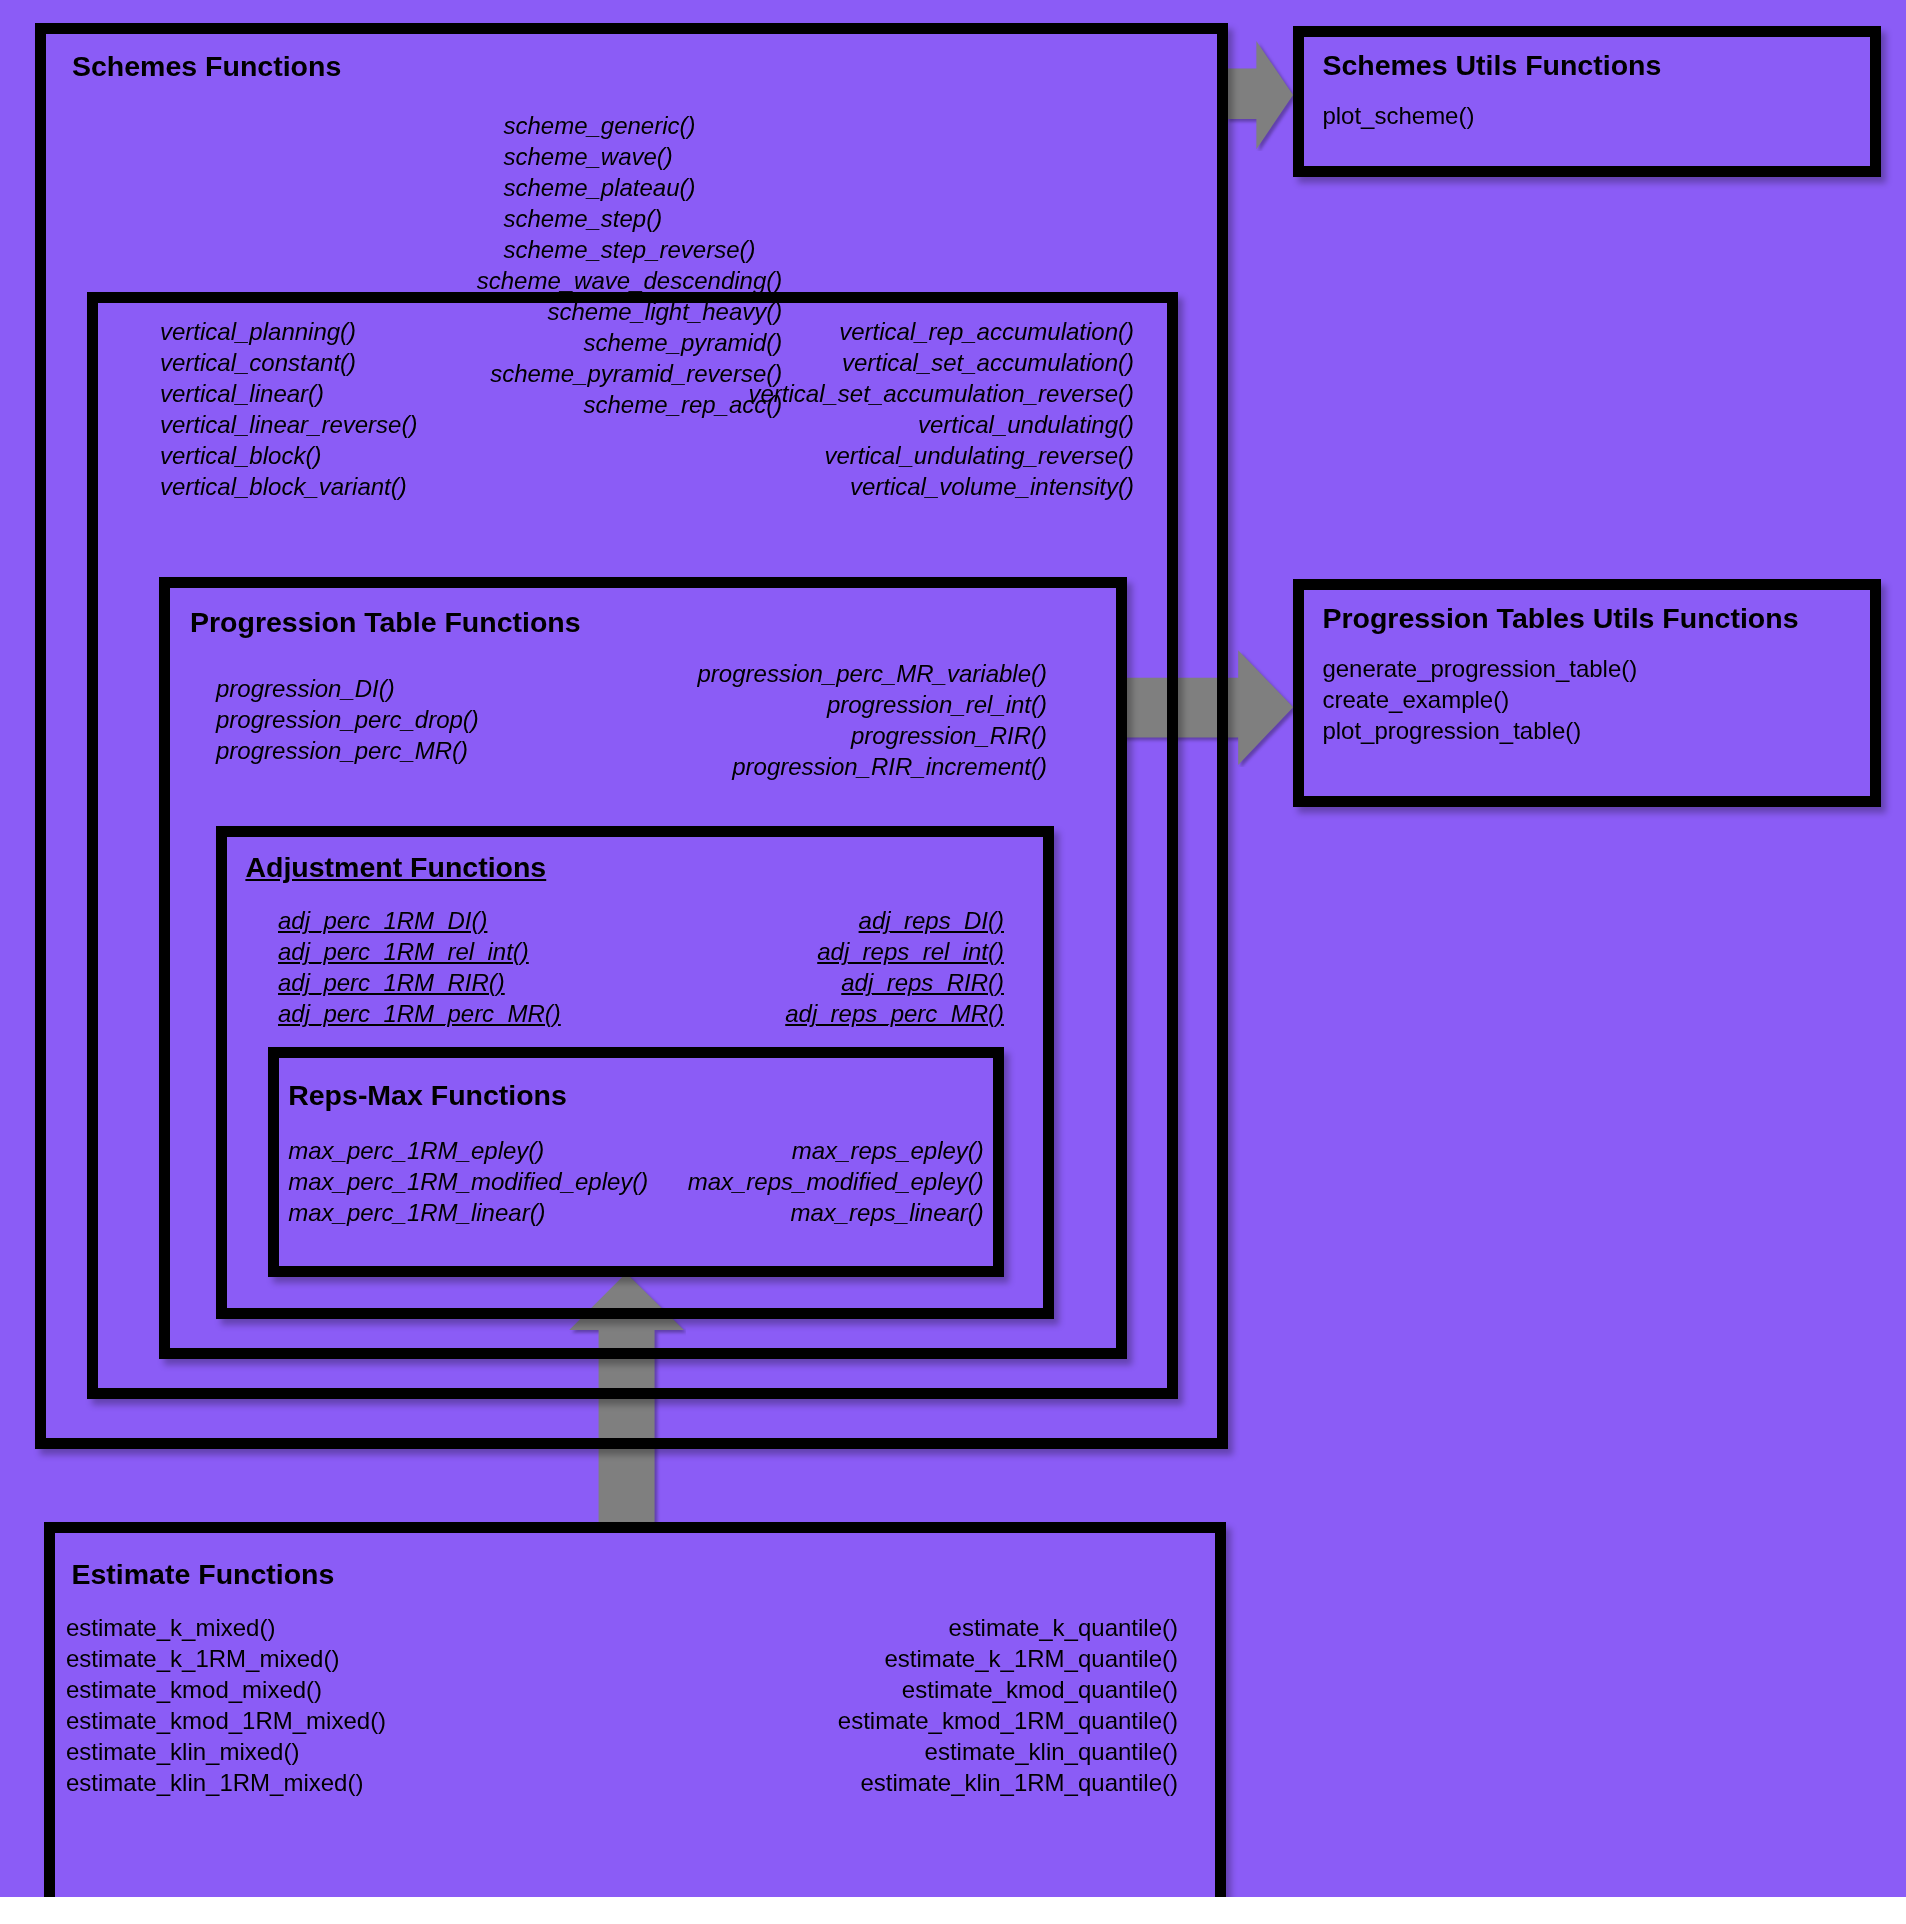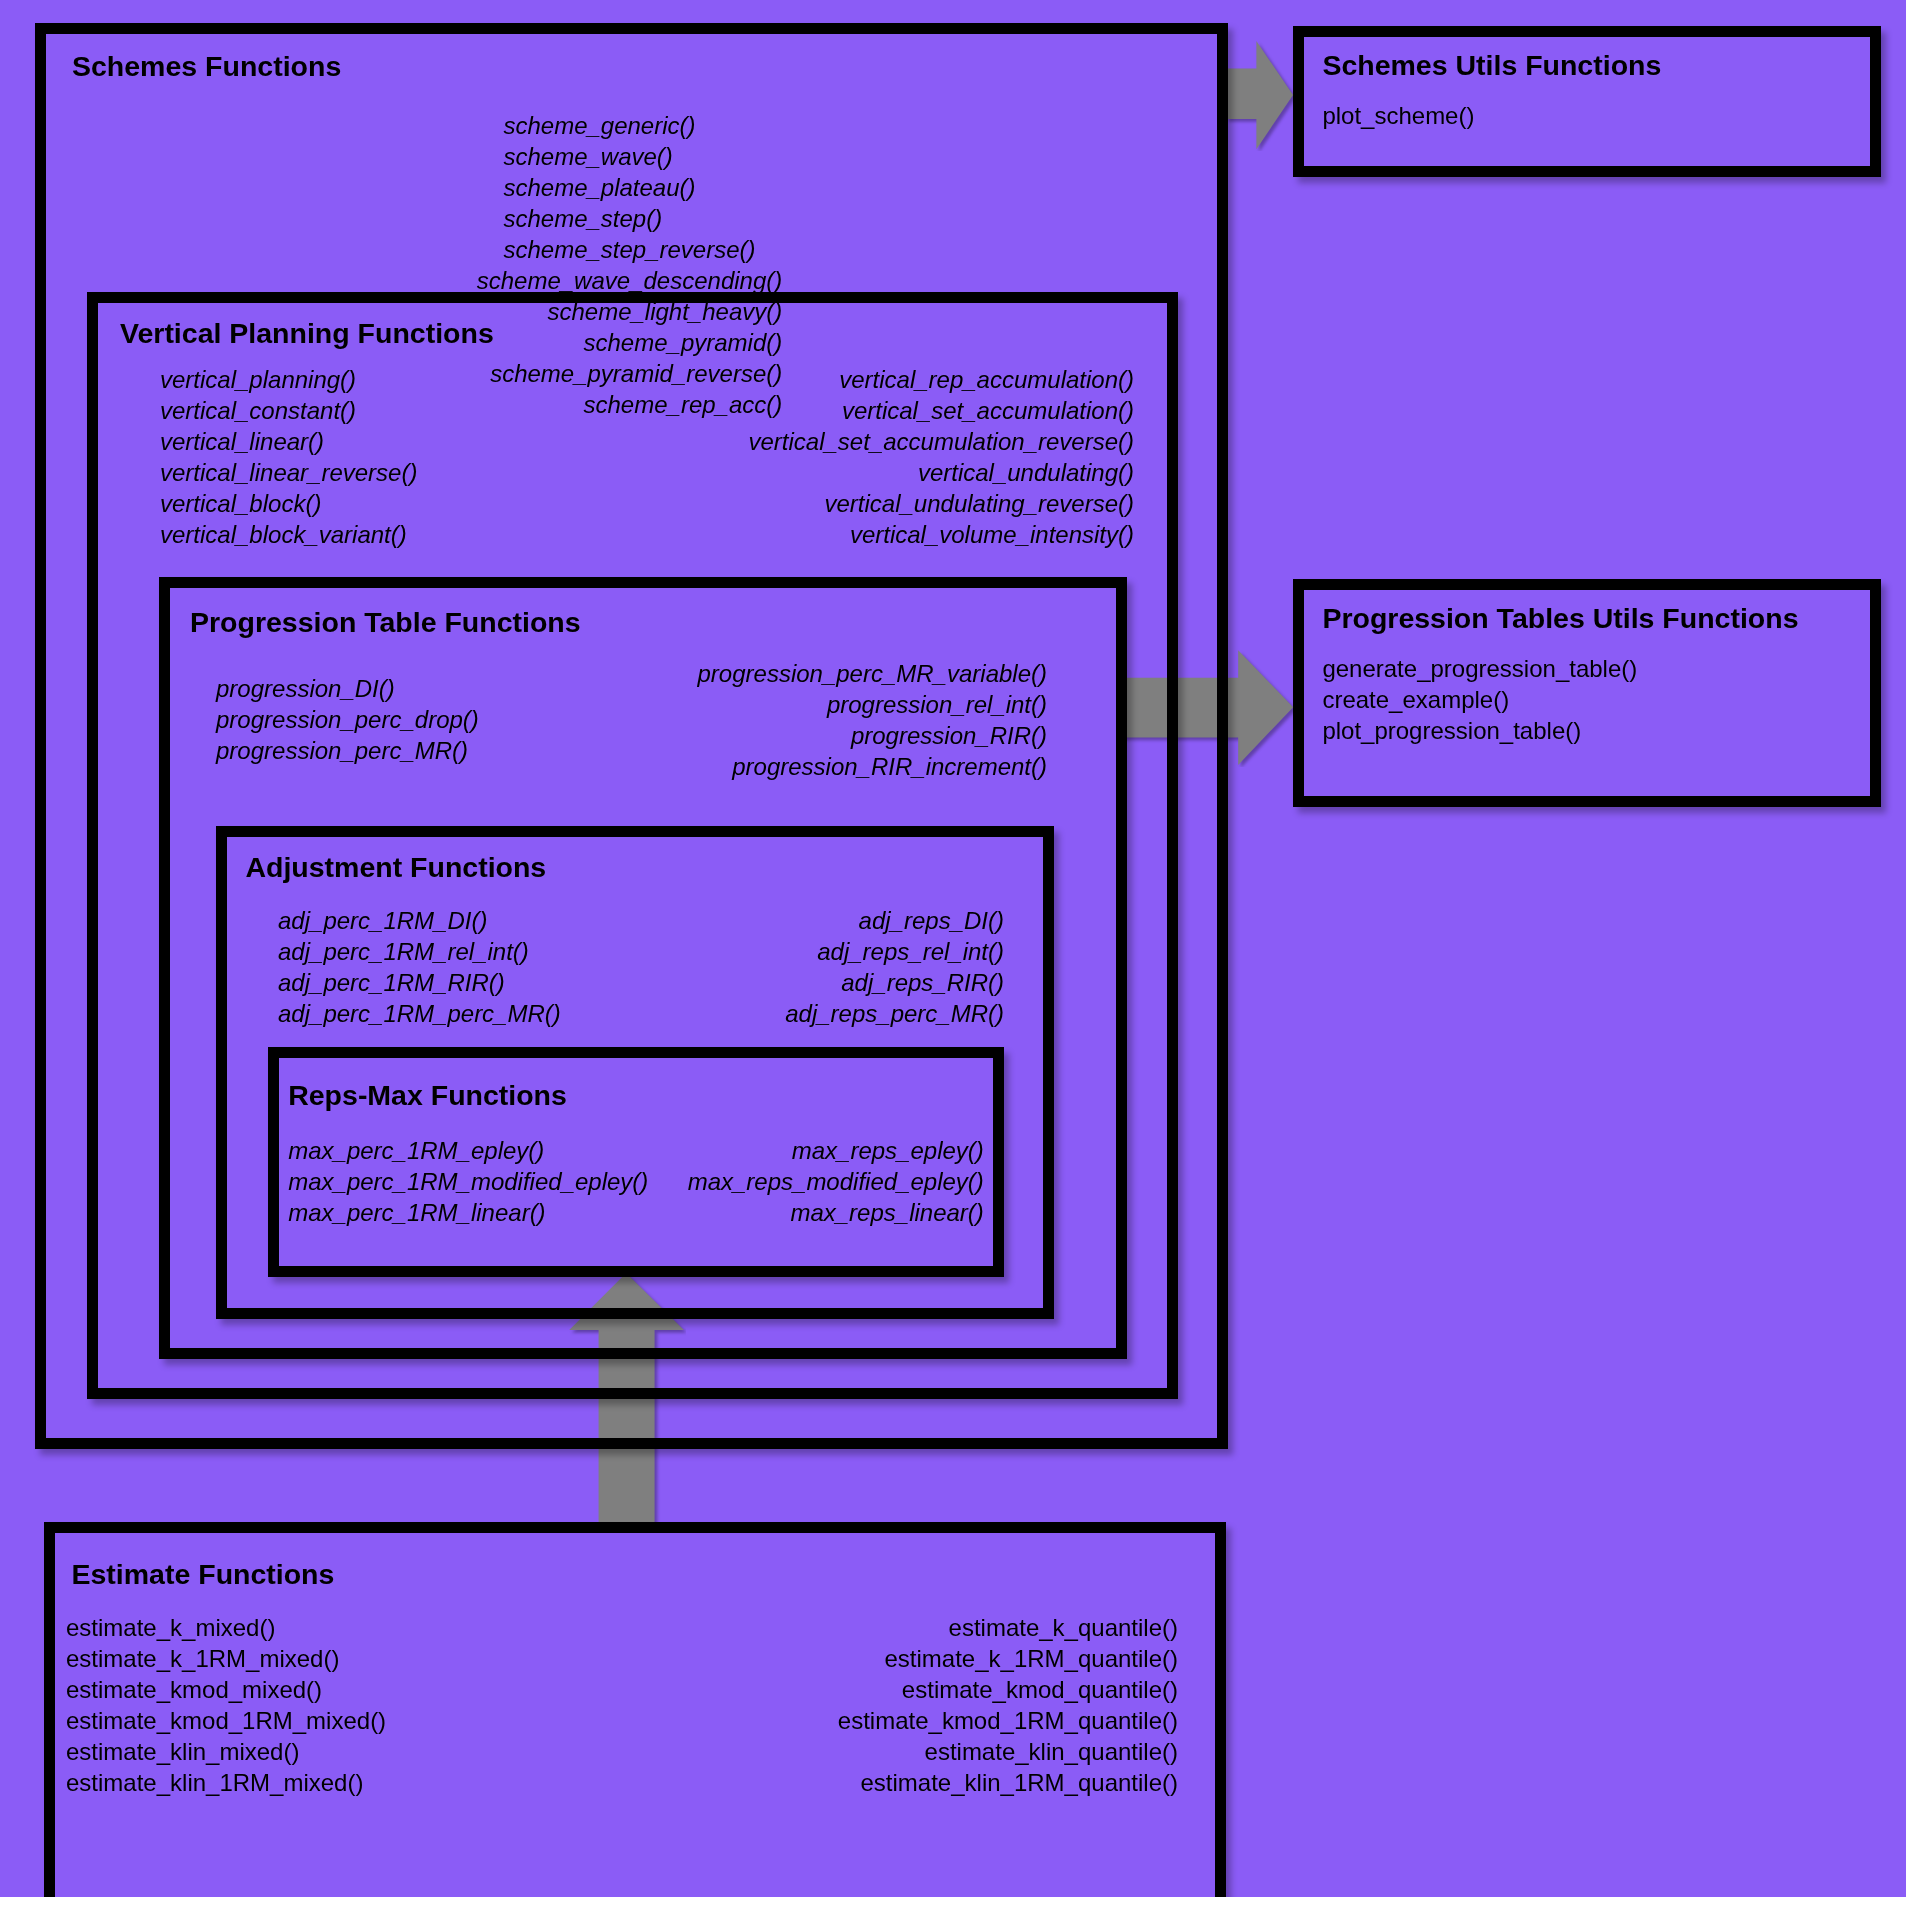--- a/index.html
+++ b/index.html
@@ -48,21 +48,21 @@
   .b-vertical{left:87px;top:292px;width:1091px;height:1107px;}
   .b-vertical .box-title{margin:13px 0 0 22px;}
   .b-vertical .cols{margin:13px 33px 0 62px;}
 
   
   .b-progression{left:159px;top:577px;width:968px;height:782px;}
   .b-progression .box-title{margin:16.5px 0 0 20px;}
   .b-progression .cols{margin:18.4px 69px 0 46px;}
 
   
-  .b-adjustment{left:216px;top:826px;width:838px;height:493px;}
+  .b-adjustment{left:216px;top:826px;width:838px;height:493px;text-decoration:underline;}
   .b-adjustment .box-title{margin:13px 0 0 18.4px;}
   .b-adjustment .cols{margin:20px 39px 0 51px;}
 
   
   .b-repsmax{left:268px;top:1047px;width:736px;height:230px;}
   .b-repsmax .box-title{margin:20px 0 0 9.2px;}
   .b-repsmax .cols{margin:22px 9.2px 0 9.2px;}
 
   
   .simple .box-title{margin:11px 0 0 18.4px;}
@@ -116,21 +116,20 @@
           <div class="fn">scheme_wave_descending()</div>
           <div class="fn">scheme_light_heavy()</div>
           <div class="fn">scheme_pyramid()</div>
           <div class="fn">scheme_pyramid_reverse()</div>
           <div class="fn">scheme_rep_acc()</div>
         </div>
     </div>
   </div>
 
   <div class="box b-vertical">
-    <div class="box-title">Vertical Planning Functions</div>
     <div class="cols italic">
       <div class="col left">
           <div class="fn">vertical_planning()</div>
           <div class="fn">vertical_constant()</div>
           <div class="fn">vertical_linear()</div>
           <div class="fn">vertical_linear_reverse()</div>
           <div class="fn">vertical_block()</div>
           <div class="fn">vertical_block_variant()</div>
         </div>
       <div class="col right">

